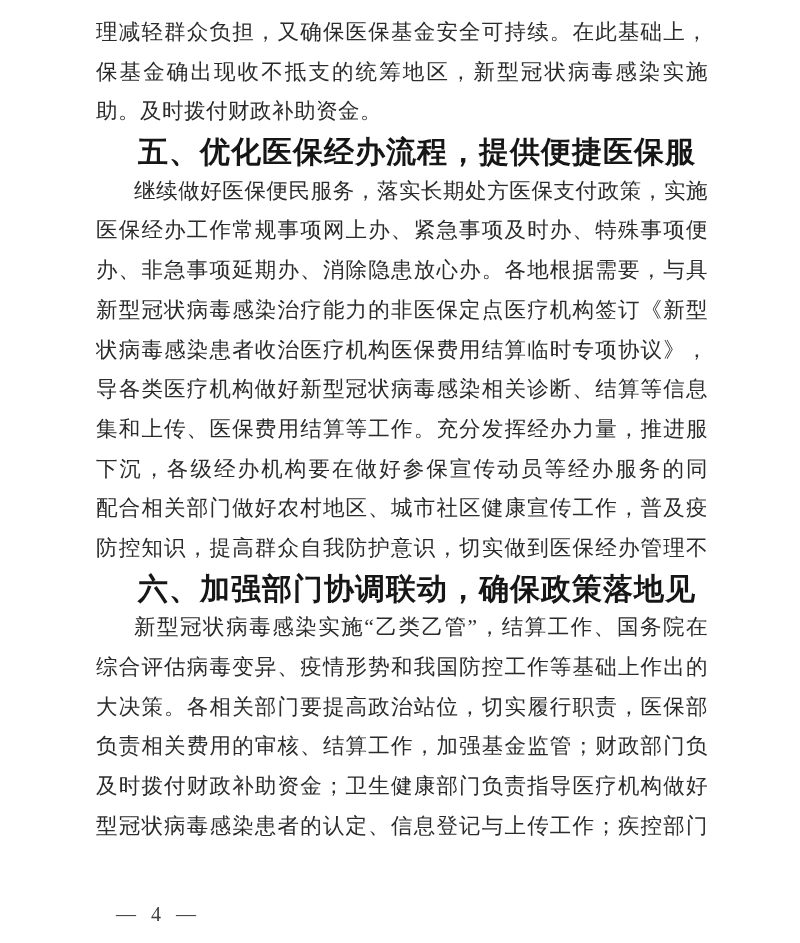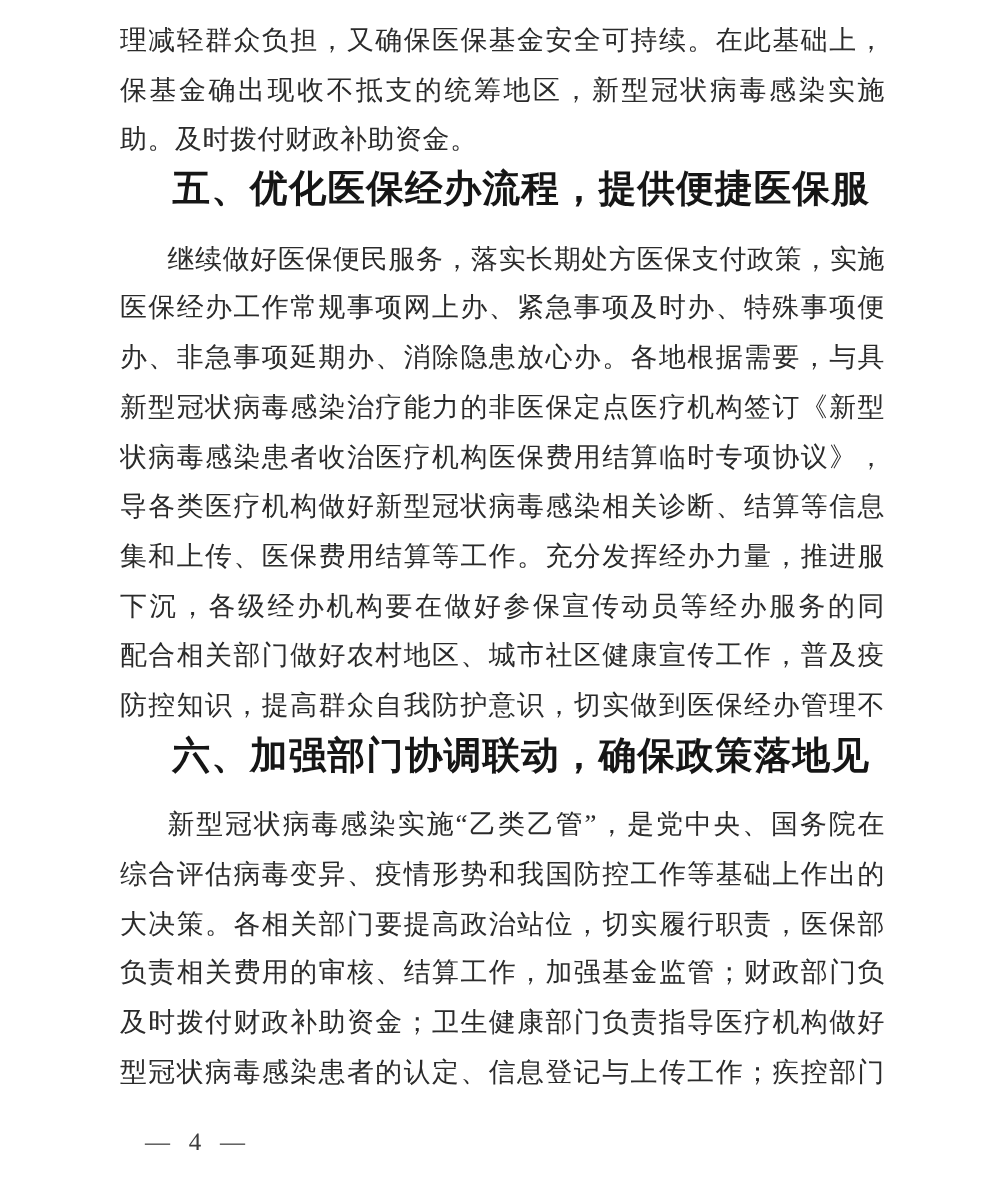--- a/index.html
+++ b/index.html
@@ -38,21 +38,20 @@
       overflow: hidden;
     }
     
     .just {
       text-align: justify;
       text-align-last: justify;
       text-justify: inter-character;
     }
     .indent {
       text-indent: 38px;
-      margin-top: 16px;
     }
     .heading {
       font-family: "Liberation Sans", "DejaVu Sans", sans-serif;
       font-weight: 700;
       font-size: 30px;
       color: #161616;
       text-indent: 42px;
       letter-spacing: 1px;
     }
     .footer {
@@ -78,21 +77,21 @@
     <div class="line just">医保经办工作常规事项网上办、紧急事项及时办、特殊事项便民</div>
     <div class="line just">办、非急事项延期办、消除隐患放心办。各地根据需要，与具有</div>
     <div class="line just">新型冠状病毒感染治疗能力的非医保定点医疗机构签订《新型冠</div>
     <div class="line just">状病毒感染患者收治医疗机构医保费用结算临时专项协议》，指</div>
     <div class="line just">导各类医疗机构做好新型冠状病毒感染相关诊断、结算等信息采</div>
     <div class="line just">集和上传、医保费用结算等工作。充分发挥经办力量，推进服务</div>
     <div class="line just">下沉，各级经办机构要在做好参保宣传动员等经办服务的同时，</div>
     <div class="line just">配合相关部门做好农村地区、城市社区健康宣传工作，普及疫情</div>
     <div class="line just">防控知识，提高群众自我防护意识，切实做到医保经办管理不放</div>
     <div class="line heading">六、加强部门协调联动，确保政策落地见效</div>
-    <div class="line just indent">新型冠状病毒感染实施“乙类乙管”，是党中央、国务院在</div>
+    <div class="line just indent">新型冠状病毒感染实施“乙类乙管”，结算工作、国务院在</div>
     <div class="line just">综合评估病毒变异、疫情形势和我国防控工作等基础上作出的重</div>
     <div class="line just">大决策。各相关部门要提高政治站位，切实履行职责，医保部门</div>
     <div class="line just">负责相关费用的审核、结算工作，加强基金监管；财政部门负责</div>
     <div class="line just">及时拨付财政补助资金；卫生健康部门负责指导医疗机构做好新</div>
     <div class="line just">型冠状病毒感染患者的认定、信息登记与上传工作；疾控部门负</div>
   </div>
 
   <div class="footer">— 4 —</div>
 </div>
 

